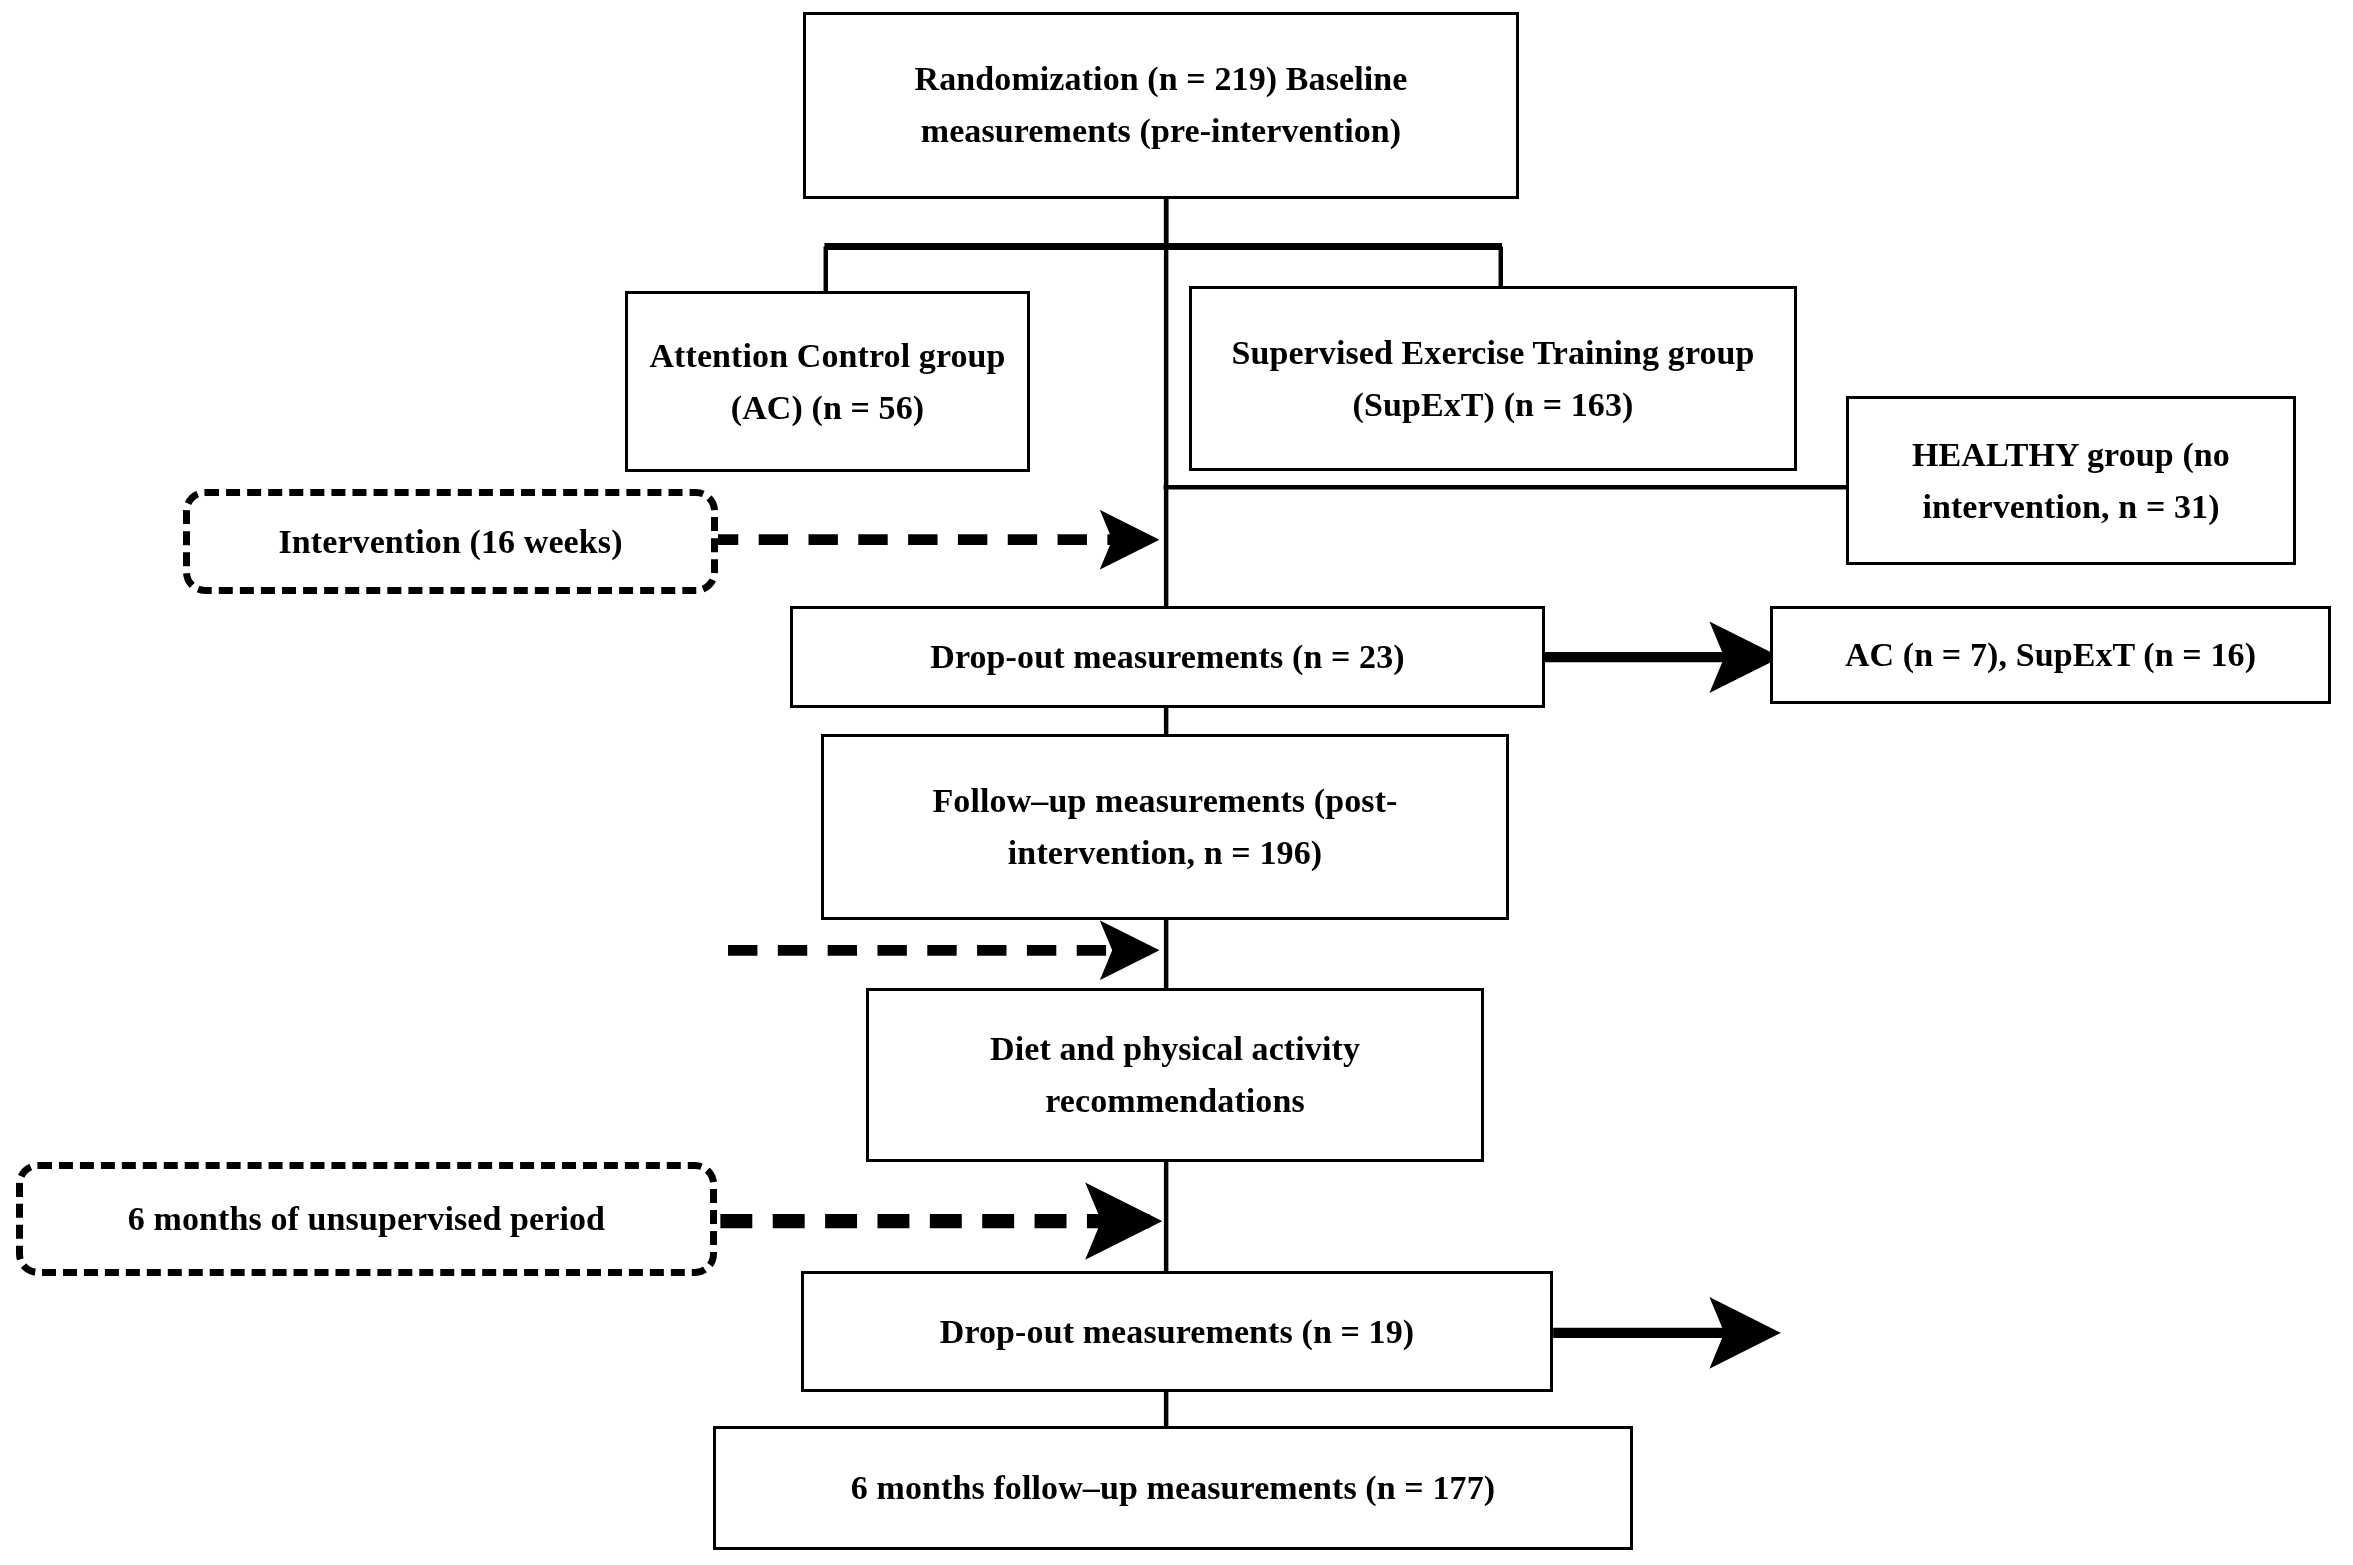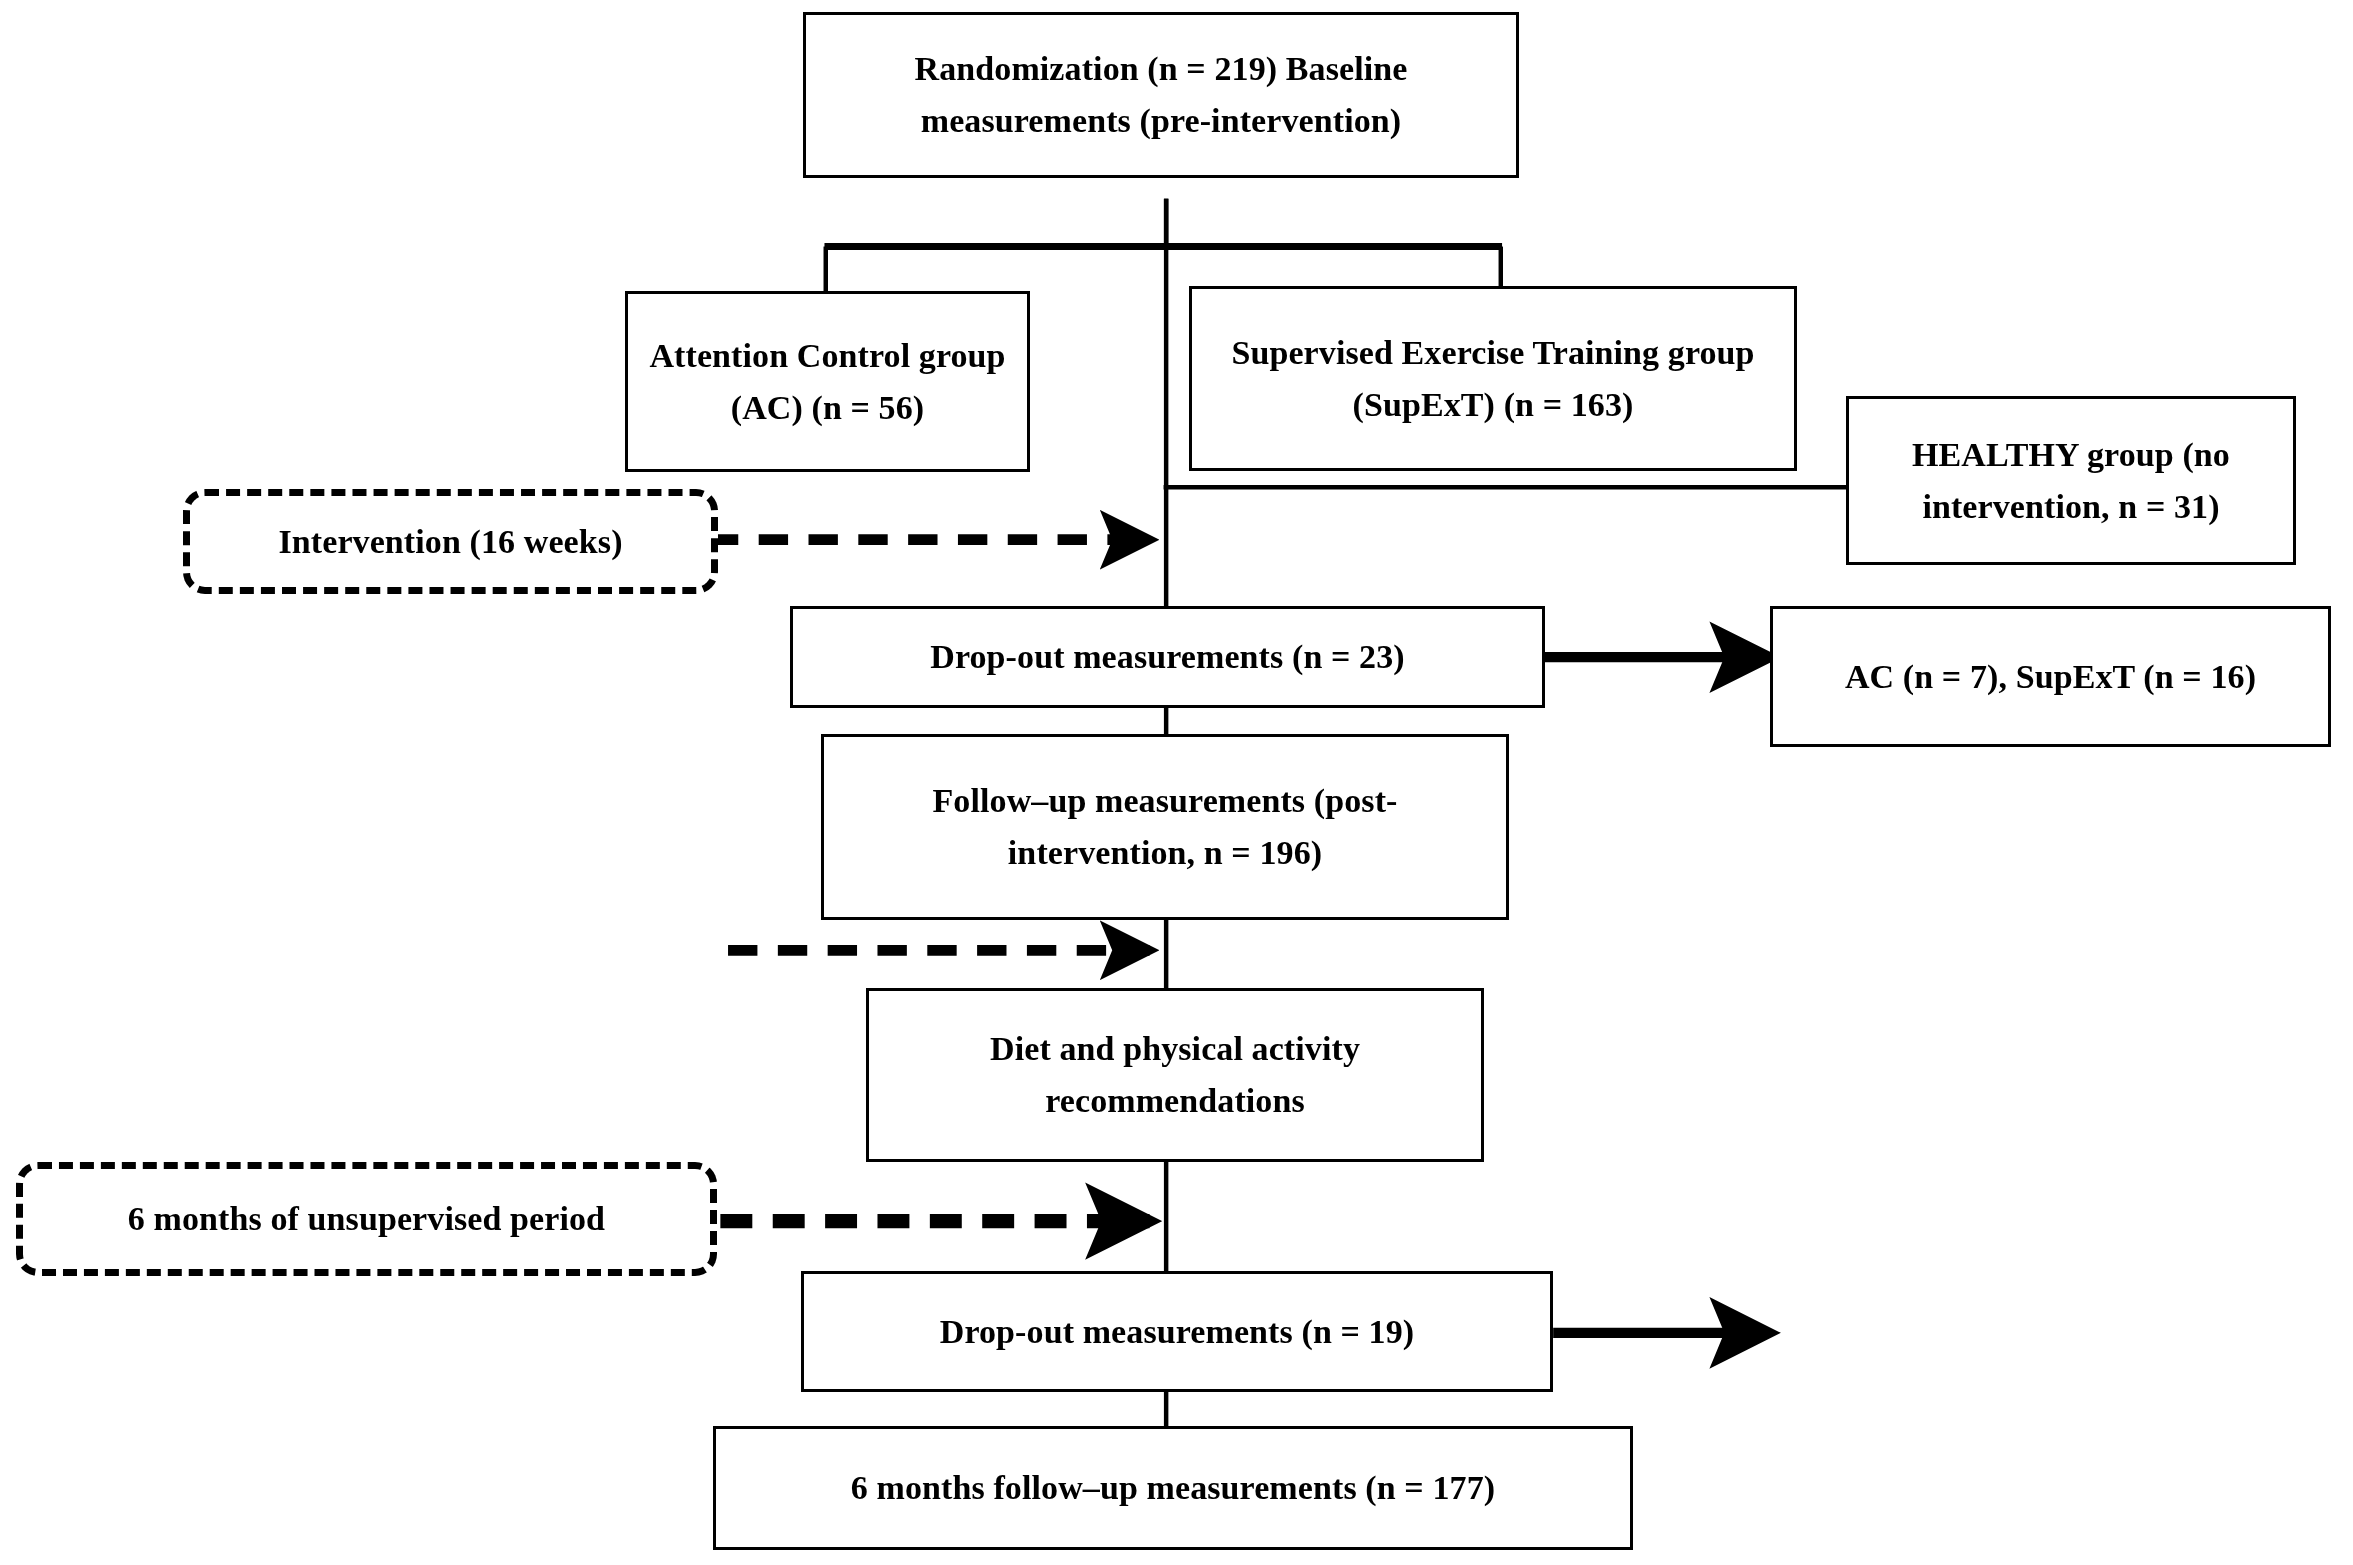--- a/index.html
+++ b/index.html
@@ -97,21 +97,21 @@
 
     <g>
       <line x1="1128" y1="1912" x2="1800" y2="1912" stroke="#000" stroke-width="22" stroke-dasharray="50 32" marker-end="url(#arrowDash)"></line>
     </g>
 
     <g>
       <line x1="2432" y1="2087" x2="2770" y2="2087" stroke="#000" stroke-width="16" marker-end="url(#arrowSolid)"></line>
     </g>
   </svg>
 
-  <div class="node solid" style="left:803px; top:11.5px; width:716px; height:166px;">
+  <div class="node solid" style="left:803px; top:11.5px; width:716px; height:187px;">
     <span class="txt">Randomization (n = 219) Baseline measurements (pre-intervention)</span>
   </div>
 
   <div class="node solid" style="left:625px; top:291px; width:405px; height:181px;">
     <span class="txt">Attention Control group (AC) (n = 56)</span>
   </div>
 
   <div class="node solid" style="left:1189px; top:286px; width:608px; height:185px;">
     <span class="txt">Supervised Exercise Training group (SupExT) (n = 163)</span>
   </div>
@@ -121,21 +121,21 @@
   </div>
 
   <div class="node dashed" style="left:183px; top:489px; width:535px; height:105px;">
     <span class="txt">Intervention (16 weeks)</span>
   </div>
 
   <div class="node solid" style="left:790px; top:606px; width:755px; height:102px;align-items:center;">
     <span class="txt">Drop-out measurements (n = 23)</span>
   </div>
 
-  <div class="node solid" style="left:1770px; top:606px; width:561px; height:141px;">
+  <div class="node solid" style="left:1770px; top:606px; width:561px; height:98px;">
     <span class="txt">AC (n = 7), SupExT (n = 16)</span>
   </div>
 
   <div class="node solid" style="left:821px; top:734px; width:688px; height:186px;">
     <span class="txt">Follow–up measurements (post-intervention, n = 196)</span>
   </div>
 
 
   <div class="node solid" style="left:866px; top:988px; width:618px; height:174px;">
     <span class="txt">Diet and physical activity recommendations</span>

